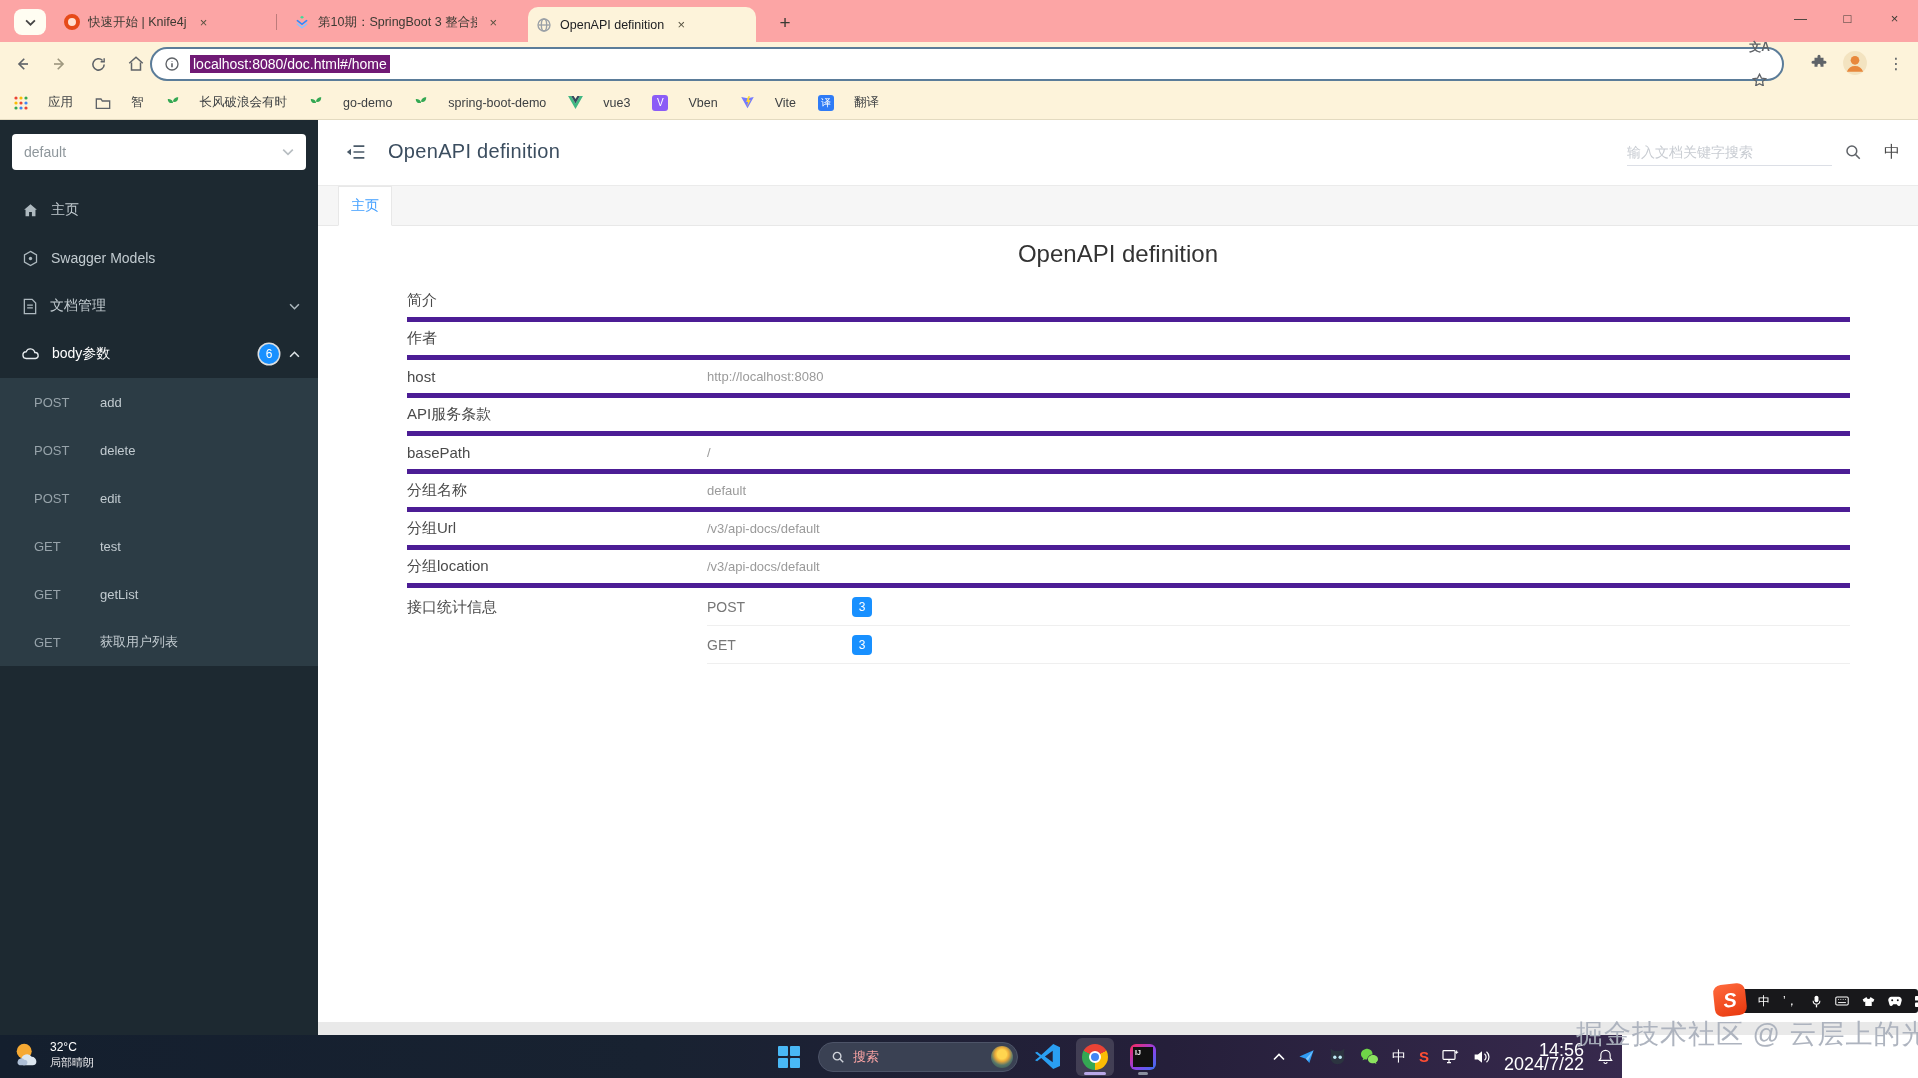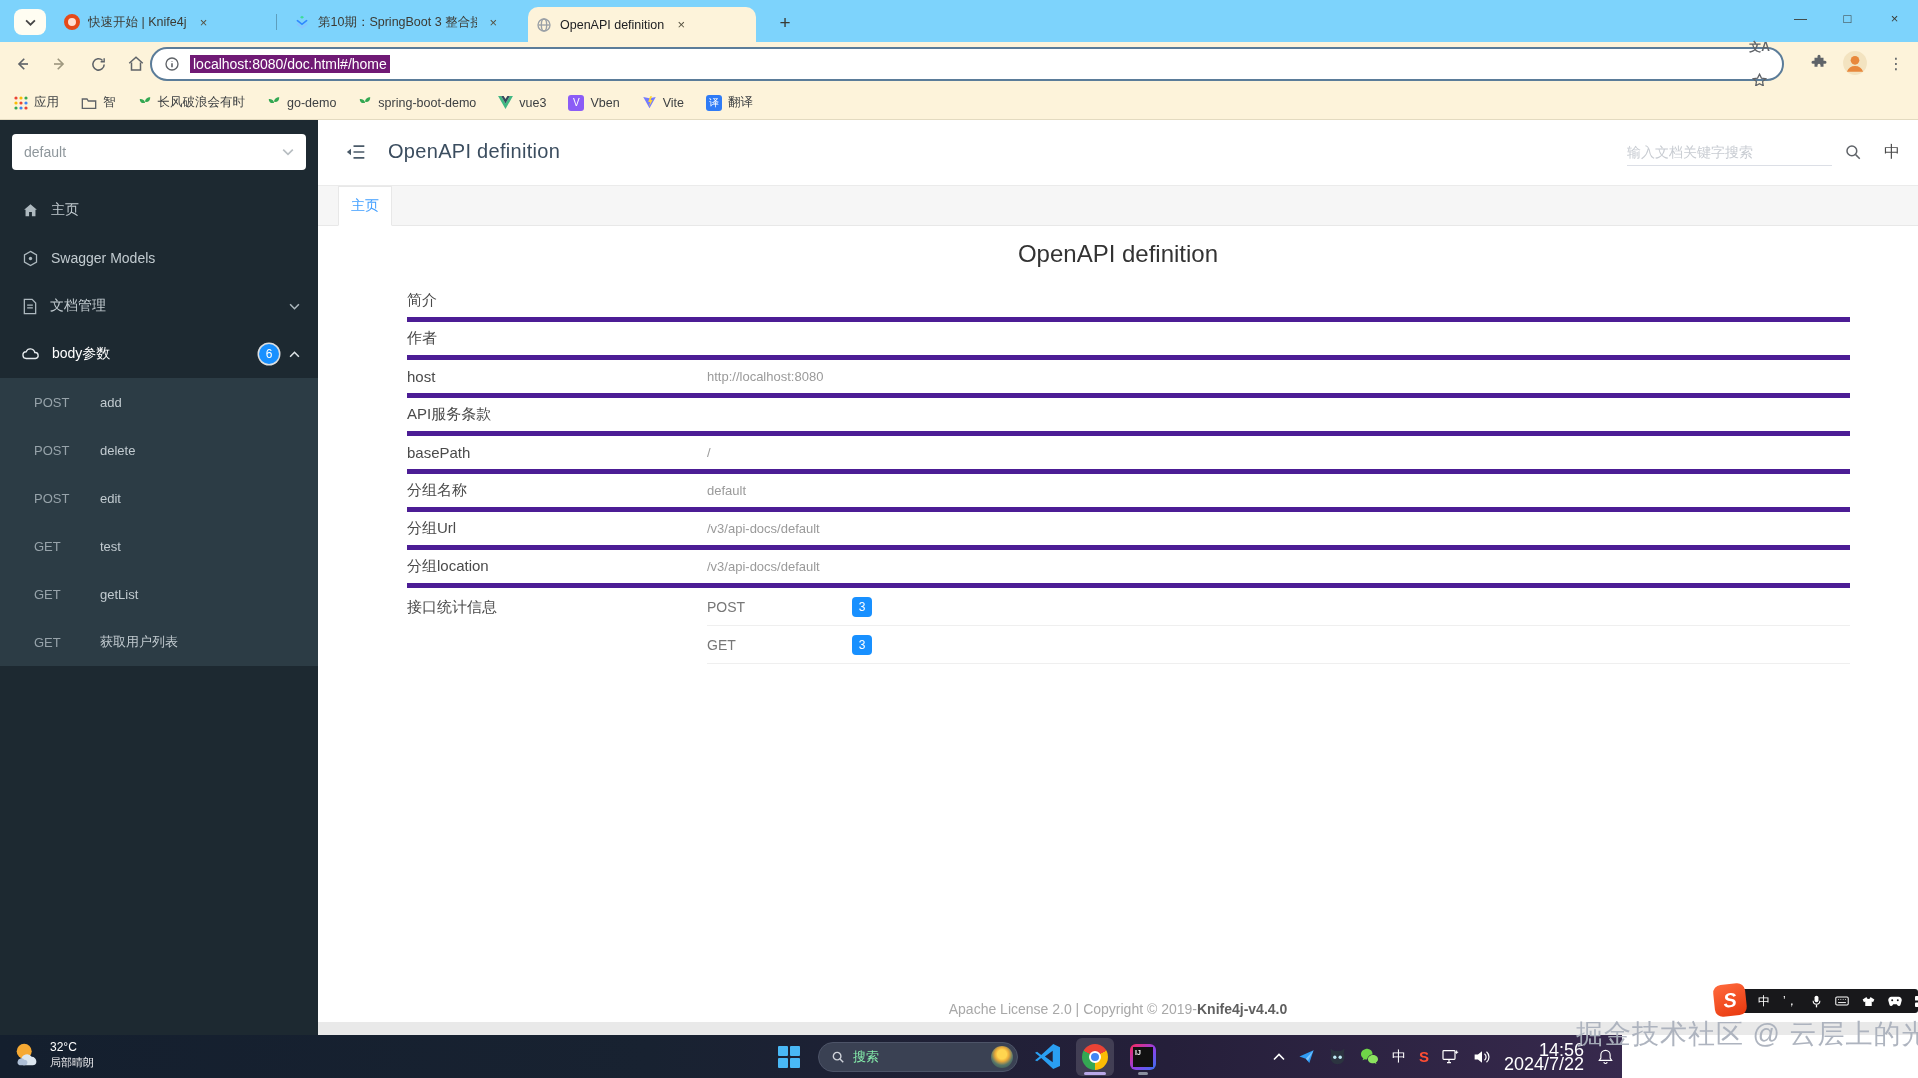--- a/index.html
+++ b/index.html
@@ -1,21 +1,21 @@
 <!DOCTYPE html>
 <html><head>
 <meta charset="utf-8">
 <style>
   * { margin:0; padding:0; box-sizing:border-box; }
   html,body { width:1918px; height:1078px; overflow:hidden; }
   body { font-family:"Liberation Sans","DejaVu Sans",sans-serif; position:relative; background:#fff; }
   svg { display:block; }
 
   
-  .tabbar { position:absolute; left:0; top:0; width:1918px; height:42px; background:#7dd3fc; }
+  .tabbar { position:absolute; left:0; top:0; width:1918px; height:42px; background:#fca5a5; }
   .tabsearch { position:absolute; left:14px; top:9px; width:32px; height:26px; background:#fffdf2; border-radius:8px; display:flex; align-items:center; justify-content:center; }
   .tab { position:absolute; top:8px; height:28px; display:flex; align-items:center; padding:0 8px; border-radius:8px; color:#3b3b3b; }
   .tab .t-title { font-size:12.5px; margin:0 8px; white-space:nowrap; overflow:hidden; max-width:160px; color:#3c3a33; }
   .tab .t-close { font-size:13px; color:#55503f; width:18px; height:18px; display:flex; align-items:center; justify-content:center; border-radius:50%; }
   .tab.active { top:7px; height:35px; background:#fdf3da; border-radius:10px 10px 0 0; color:#202124; }
   .tab.active .t-title { color:#202124; max-width:150px; }
   .tab1 { left:56px; width:216px; }
   .tab2 { left:286px; width:224px; }
   .tab3 { left:528px; width:228px; }
   .tabsep { position:absolute; left:276px; top:14px; width:1px; height:16px; background:rgba(0,0,0,.25); }
@@ -27,21 +27,21 @@
   .navbtns { position:absolute; left:8px; top:8px; display:flex; gap:10px; align-items:center; }
   .navbtn { width:28px; height:28px; display:flex; align-items:center; justify-content:center; border-radius:50%; }
   .addrbar { position:absolute; left:150px; right:134px; top:5px; height:34px; background:#fff; border:2px solid #5b7c99; border-radius:17px; display:flex; align-items:center; padding:0 12px; }
   .urlsel { margin-left:10px; background:#701a75; color:#fff; font-size:14px; padding:1px 3px; }
   .addr-right { margin-left:auto; display:flex; align-items:center; gap:16px;flex-direction:column; }
   .tr-glyph { font-size:12px; color:#5f6368; font-weight:bold; }
   .extrow { position:absolute; right:8px; top:8px; display:flex; align-items:center; gap:14px; }
   .kebab { font-size:16px; color:#5f6368; padding:0 6px; }
 
   .bmbar { position:absolute; left:0; top:86px; width:1918px; height:34px; background:#fdf3da; border-bottom:1px solid #e3dac0; display:flex; align-items:center; padding-left:14px; gap:22px; }
-  .bm { display:flex; align-items:center; gap:6px; font-size:12.5px; color:#3d4043; white-space:nowrap; }
+  .bm { display:flex; align-items:center; gap:20px; font-size:12.5px; color:#3d4043; white-space:nowrap; }
   .bm-sq { width:16px; height:16px; border-radius:3px; display:flex; align-items:center; justify-content:center; color:#fff; font-size:10px; }
 
   
   .sidebar { position:absolute; left:0; top:120px; width:318px; height:915px; background:#1d2931; }
   .grpsel { position:absolute; left:12px; top:14px; width:294px; height:36px; background:#fff; border-radius:4px; display:flex; align-items:center; padding:0 12px; }
   .grpsel .gs-val { font-size:14px; color:#8f979c; }
   .grpsel .gs-arrow { margin-left:auto; }
   .menu { position:absolute; left:0; top:66px; width:318px; }
   .mitem { height:48px; display:flex; align-items:center; padding:0 18px 0 22px; color:#c2cbd0; font-size:14px; }
   .mitem .mi-label { margin-left:12px; }
@@ -89,21 +89,21 @@
   .sg-ic { color:#fff; font-size:12px; display:flex; align-items:center; }
   .watermark { position:absolute; left:1576px; top:1016px; font-size:27px; color:rgba(170,176,188,.95); font-weight:500; letter-spacing:1px; z-index:60; pointer-events:none; white-space:nowrap; }
 
   
   .taskbar { position:absolute; left:0; top:1035px; width:1622px; height:43px; background:linear-gradient(90deg,#141f2e 0%,#182231 40%,#251f3a 72%,#37294d 100%); z-index:30; }
   .weather { position:absolute; left:12px; top:4px; display:flex; align-items:center; gap:8px; color:#fff; }
   .weather .w-temp { font-size:12px; line-height:15px; }
   .weather .w-desc { font-size:11px; line-height:14px; color:#e9e9ec; }
   .tb-center { position:absolute; left:770px; top:0; height:43px; display:flex; align-items:center; gap:10px; }
   .tb-search { width:200px; height:30px; border-radius:15px; background:#3a4153; border:1px solid #4d5468; display:flex; align-items:center; padding:0 4px 0 12px; }
-  .tb-search .ts-text { font-size:13px; color:#86efac; margin-left:8px; }
+  .tb-search .ts-text { font-size:13px; color:#fca5a5; margin-left:8px; }
   .ts-orb { margin-left:auto; width:22px; height:22px; border-radius:50%; background:radial-gradient(circle at 50% 38%, #ffd54f 0 26%, #e8a93a 40%, #56756a 62%, #2e4a43 100%); }
   .appico { width:38px; height:38px; border-radius:6px; display:flex; align-items:center; justify-content:center; position:relative; }
   .appico.lit { background:rgba(255,255,255,.14); }
   .underbar { position:absolute; bottom:1px; left:50%; transform:translateX(-50%); height:3px; border-radius:2px; }
   .ub-w22 { width:22px; background:#b9a8e8; }
   .ub-w10 { width:10px; background:#8a8f9e; }
   .ij { width:26px; height:26px; border-radius:6px; background:linear-gradient(135deg,#fe2857,#8f41e9 55%,#3574f0); display:flex; align-items:center; justify-content:center; }
   .ij .ij-in { width:20px; height:20px; background:#111; color:#fff; font-size:7px; font-weight:bold; padding:2px; }
   .chromeball { width:26px; height:26px; border-radius:50%; background:conic-gradient(from -60deg,#ea4335 0 120deg,#fbbc05 120deg 240deg,#34a853 240deg 360deg); display:flex; align-items:center; justify-content:center; }
   .chromeball .cb-in { width:12px; height:12px; border-radius:50%; background:#4285f4; border:2px solid #fff; }
@@ -458,21 +458,20 @@
             <span class="cbadge">3</span>
           </div>
           <div class="srow">
             <span class="s-method">GET</span>
             <span class="cbadge">3</span>
           </div>
         </div>
       </div>
     </div>
 
-    <div class="pfooter"><span>Apache License 2.0 | Copyright © 2019-</span><b>Knife4j-v4.4.0</b></div>
     <div class="bottomstrip"></div>
   </div>
 </div>
 
 <div class="sogoubar">
   <span class="sg-logo">S</span>
   <span class="sg-ic">中</span>
   <span class="sg-ic">’，</span>
   <span class="sg-ic">
       <svg width="11" height="13" viewBox="0 0 16 20" fill="#fff">

